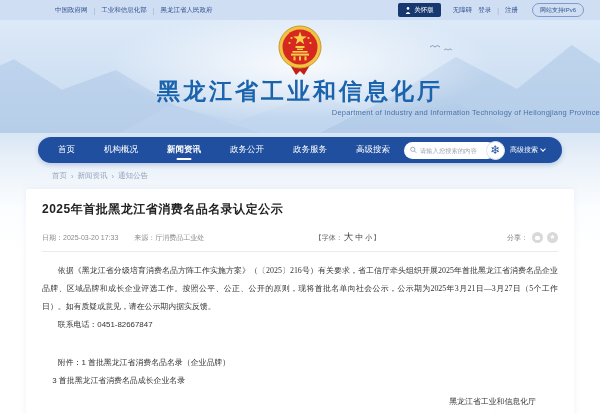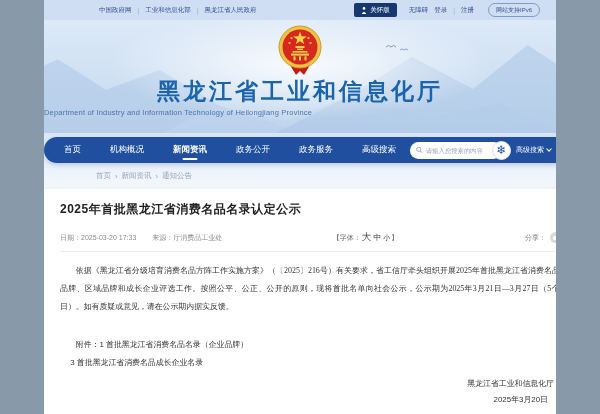--- a/index.html
+++ b/index.html
@@ -1,18 +1,18 @@
 <!DOCTYPE html>
 <html><head>
 <meta charset="utf-8">
 <style>
   * { margin:0; padding:0; box-sizing:border-box; }
   html,body { background:#8899aa; }
   body { font-family:"Liberation Sans","DejaVu Sans",sans-serif; }
-  .page { position:relative; width:512px; height:414px; margin:0 auto; background:#fff; overflow:hidden; }
+  .page { position:relative; width:600px; height:414px; margin:0 auto; background:#fff; overflow:hidden; }
 
   
   .topbar { height:20px; background:#cfdef2; display:flex; align-items:center; justify-content:space-between; padding:0 16px 0 55px; }
   .topbar-left, .topbar-right { display:flex; align-items:center; gap:6px; }
   .topbar a { font-size:6.5px; color:#2f4f8f; text-decoration:none; cursor:pointer; }
   .topbar .sep { font-size:6.5px; color:#9ab0d0; }
   .care-btn { display:flex; align-items:center; gap:3px; background:#16386f; color:#fff; border:none; border-radius:2px; font-size:6.5px; padding:2.5px 7px; cursor:pointer; font-family:inherit; }
   .ipv6 { font-size:6px; color:#33568f; border:1px solid #7e9cc9; border-radius:8px; padding:1.5px 7px; margin-left:8px; background:transparent; }
 
   
@@ -22,21 +22,21 @@
   .mtn { position:absolute; bottom:0; }
   .mtn1 { left:-40px; width:300px; height:90px; background:rgba(173,199,229,.55);
           clip-path:polygon(0 100%,0 45%,18% 18%,34% 52%,52% 30%,72% 70%,100% 100%); }
   .mtn2 { right:-60px; width:340px; height:100px; background:rgba(168,196,228,.5);
           clip-path:polygon(0 100%,22% 62%,40% 24%,58% 56%,74% 12%,90% 48%,100% 40%,100% 100%); }
   .mtn3 { left:120px; width:400px; height:60px; background:rgba(190,212,238,.6);
           clip-path:polygon(0 100%,12% 55%,30% 80%,48% 35%,66% 75%,84% 50%,100% 100%); }
   .birds { position:absolute; top:22px; right:145px; }
   .emblem { position:absolute; left:50%; top:5px; transform:translateX(-50%); }
   .h-title { position:absolute; left:0; right:0; top:56px; text-align:center; font-size:23px; font-weight:bold; color:#1b64ad; letter-spacing:3px; }
-  .h-sub { position:absolute; left:0; right:12px; top:88px; text-align:left; font-size:7.5px; color:#4a74a8; letter-spacing:.2px; }
+  .h-sub { position:absolute; left:0; right:0; top:88px; text-align:right; font-size:7.5px; color:#4a74a8; letter-spacing:.2px; }
 
   
   .content { height:281px; background:linear-gradient(180deg,#d9e6f5 0px,#eaf1f9 30px,#fbfdff 75px,#ffffff 120px); }
 
   
   .navbar { width:524px; height:26px; margin:0 auto; position:relative; top:4px; background:#1f4f9e; border-radius:14px;
             display:flex; align-items:center; padding:0 8px 0 20px; box-shadow:0 2px 5px rgba(31,79,158,.25); }
   .nav-items { display:flex; align-items:center; justify-content:space-between; width:332px; }
   .nav-item { position:relative; color:#fff; font-size:8.5px; cursor:pointer; padding:4px 0; white-space:nowrap; }
   .nav-item.active { font-weight:bold; }
@@ -187,20 +187,21 @@
           <span class="share-circle">
               <span class="bubble"></span>
             </span>
           <span class="share-circle">
               <span class="glyph">★</span>
             </span>
         </div>
       </div>
 
       <p class="para">依据《黑龙江省分级培育消费名品方阵工作实施方案》（〔2025〕216号）有关要求，省工信厅牵头组织开展2025年首批黑龙江省消费名品企业品牌、区域品牌和成长企业评选工作。按照公平、公正、公开的原则，现将首批名单向社会公示，公示期为2025年3月21日—3月27日（5个工作日）。如有质疑或意见，请在公示期内据实反馈。</p>
+      <div class="contact">联系电话：0451-82667847</div>
       <div class="attach first">附件：1 首批黑龙江省消费名品名录（企业品牌）</div>
       <div class="attach rest">3 首批黑龙江省消费名品成长企业名录</div>
 
       <div class="sign-block">
         <div class="sign-org">黑龙江省工业和信息化厅</div>
         <div class="sign-date">2025年3月20日</div>
       </div>
     </div>
 
   </div>

